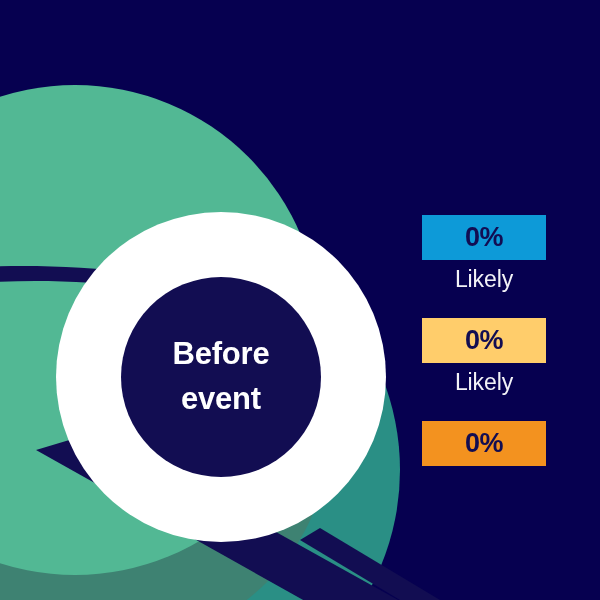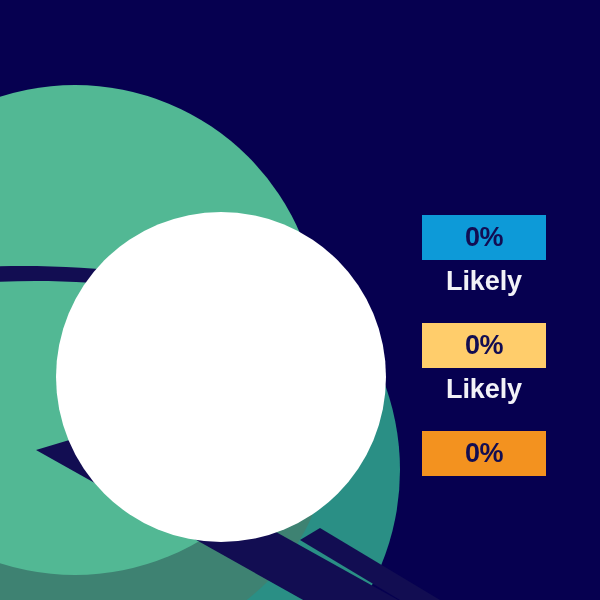--- a/index.html
+++ b/index.html
@@ -87,22 +87,22 @@
   }
   .legend-value {
     color: #120d52;
     font-size: 27px;
     font-weight: bold;
     letter-spacing: -0.5px;
     line-height: 1;
   }
   .legend-name {
     color: #f2f2f7;
-    font-size: 27px;
-    font-weight: bold;
+    font-size: 23px;
+    font-weight: normal;
     text-align: center;
     width: 124px;
     line-height: 1.25;
     margin-top: 5px;
     letter-spacing: -0.1px;
   }
 </style>
 </head>
 <body>
 
@@ -119,20 +119,24 @@
 
     <path d="M -40 268 C 60 262 200 268 300 320 L 300 330 C 200 282 60 276 -40 284 Z" fill="#120d52"></path>
 
     <path d="M 36 450 L 96 432 L 470 640 L 410 660 Z" fill="#120d52"></path>
 
     <path d="M 300 540 L 320 528 L 520 648 L 500 660 Z" fill="#120d52"></path>
   </svg>
 
   <div class="donut-wrap">
     <div class="donut-outer"></div>
+    <div class="donut-inner">
+      <div class="donut-label">Before
+event</div>
+    </div>
   </div>
 
   <div class="legend">
 
     <div class="legend-item">
       <div class="legend-chip" style="background:#0d9ad8;">
         <span class="legend-value">0%</span>
       </div>
       <div class="legend-name">Likely</div>
     </div>

